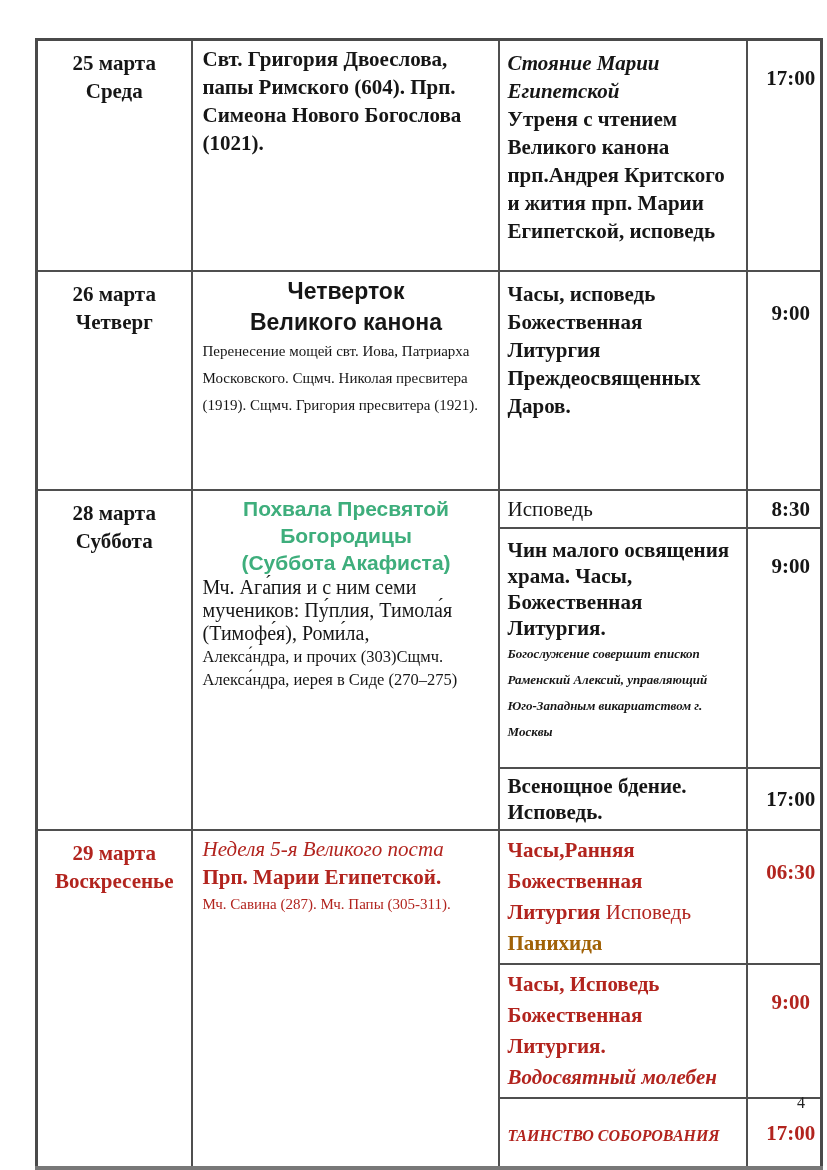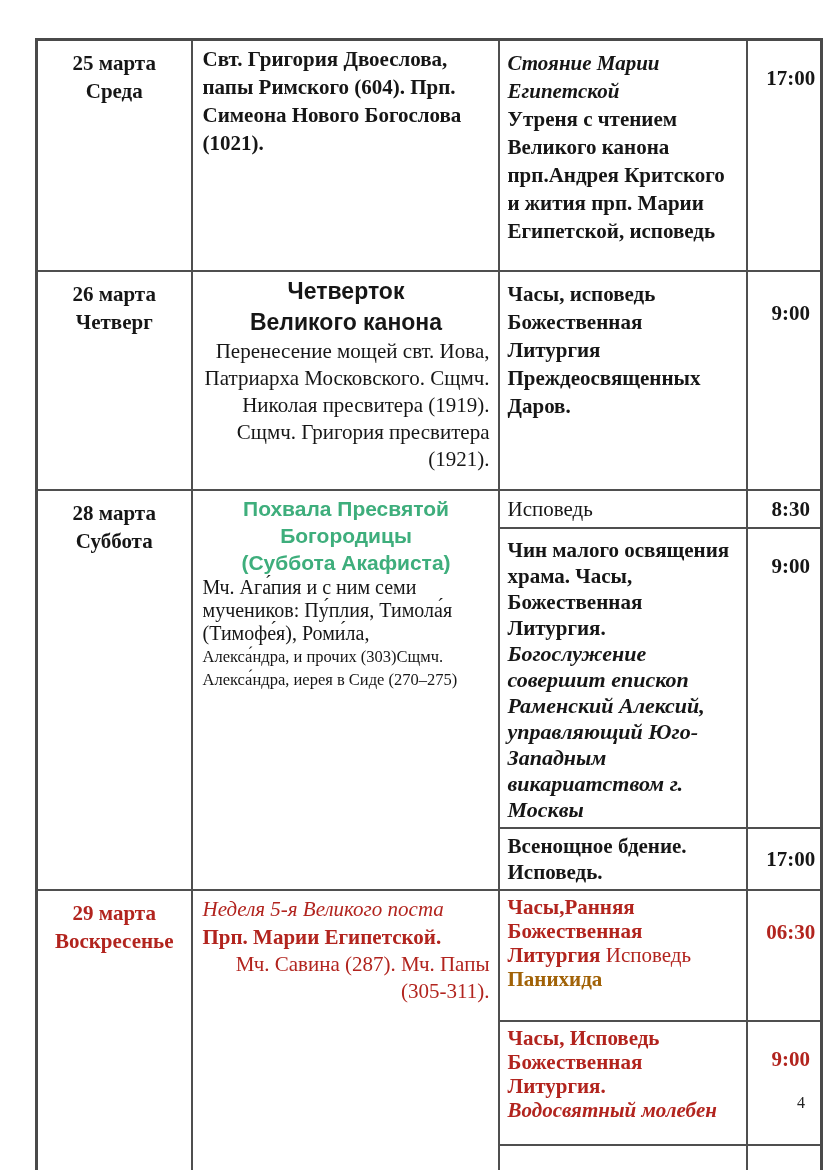--- a/index.html
+++ b/index.html
@@ -46,43 +46,43 @@
     text-align:center;
     font-size:23px;line-height:31px;
   }
   .green-head{
     font-family:"Liberation Sans", sans-serif;
     font-weight:bold;
     text-align:center;
     font-size:21px;line-height:27px;
     color:#3eae7c;
   }
-  .saints-reg{font-weight:normal;font-size:21px;line-height:27px;text-align:right;}
+  .saints-reg{font-weight:normal;font-size:15px;line-height:27px;}
   .saints-reg-sm{font-weight:normal;font-size:20px;line-height:23px;}
   .saints-small{font-weight:normal;font-size:16.5px;line-height:23px;}
   .saints-italic{font-style:italic;font-weight:normal;}
   
   .c-service{
     text-align:left;
     font-size:21px;line-height:28px;
     padding-right:6px;
   }
   .svc-bold{font-weight:bold;}
   .svc-bold-italic{font-weight:bold;font-style:italic;}
   .svc-plain{font-weight:normal;}
   .svc-note{
     font-weight:bold;font-style:italic;
-    font-size:22px;line-height:26px;
+    font-size:13px;line-height:26px;
   }
   .svc-caps{
     font-weight:bold;font-style:italic;
     font-size:16px;line-height:20px;
   }
   .svc-lh26{line-height:26px;}
-  .svc-lh25{line-height:24px;margin-top:40px;}
+  .svc-lh25{line-height:31px;margin-top:40px;}
   
   .c-time{
     text-align:center;
     font-weight:bold;
     font-size:21px;line-height:26px;
     padding-left:16px;padding-right:2px;
   }
   .pt24{padding-top:24px;}
   .pt28{padding-top:28px;}
   .pt8{padding-top:8px;}

